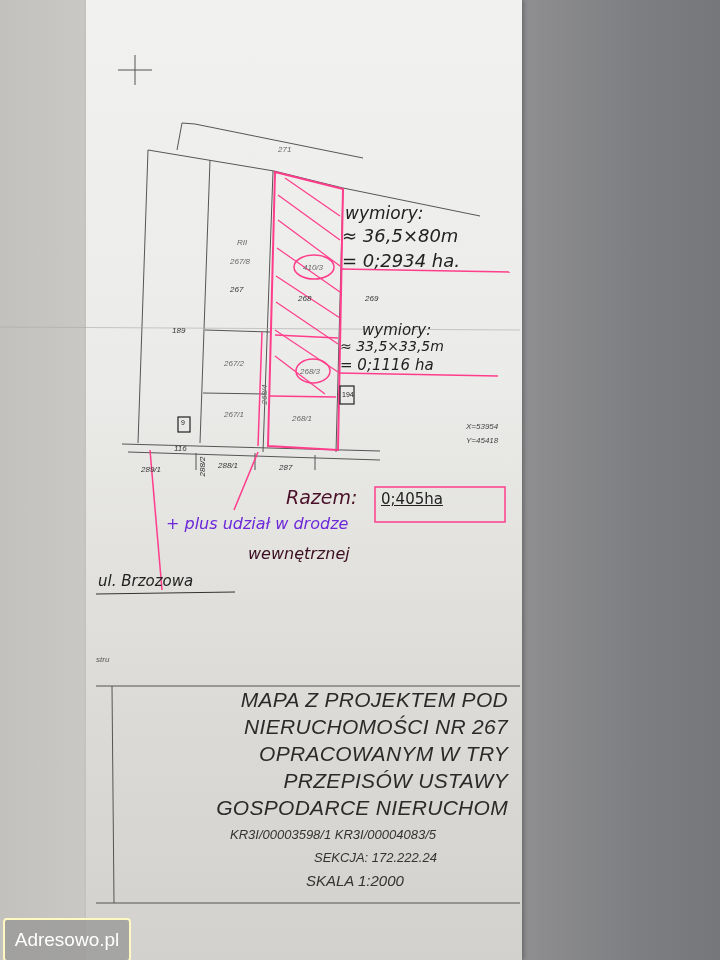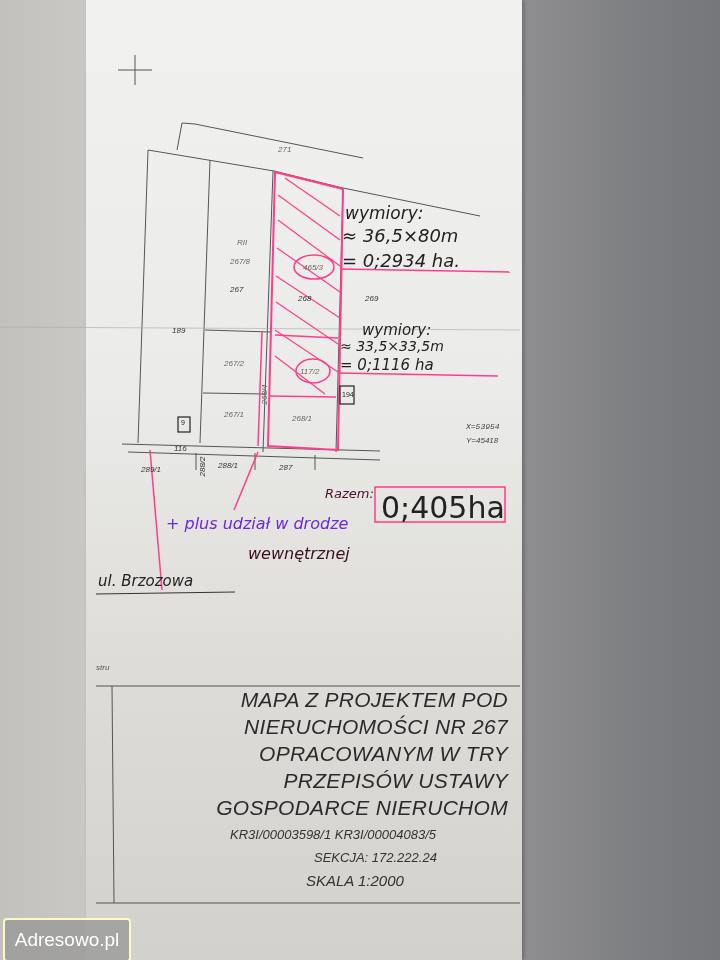--- a/index.html
+++ b/index.html
@@ -80,48 +80,48 @@
 
   <line x1="96" y1="686" x2="520" y2="686" stroke="#555" stroke-width="1"></line>
   <line x1="96" y1="903" x2="520" y2="903" stroke="#555" stroke-width="1"></line>
   <line x1="112" y1="686" x2="114" y2="903" stroke="#555" stroke-width="1"></line>
 </svg>
 
 <span class="lbl" style="left:278px;top:145px;">271</span>
 <span class="lbl" style="left:237px;top:238px;">RII</span>
 <span class="lbl" style="left:230px;top:257px;">267/8</span>
 <span class="lbl" style="left:230px;top:285px;color:#333;">267</span>
-<span class="lbl" style="left:303px;top:263px;">465/3</span>
+<span class="lbl" style="left:303px;top:263px;">410/3</span>
 <span class="lbl" style="left:298px;top:294px;color:#333;">268</span>
 <span class="lbl" style="left:365px;top:294px;color:#333;">269</span>
 <span class="lbl" style="left:172px;top:326px;color:#333;">189</span>
 <span class="lbl" style="left:224px;top:359px;">267/2</span>
-<span class="lbl" style="left:300px;top:367px;">117/2</span>
+<span class="lbl" style="left:300px;top:367px;">268/3</span>
 <span class="lbl" style="left:224px;top:410px;">267/1</span>
 <span class="lbl" style="left:292px;top:414px;">268/1</span>
 <span class="lbl" style="left:254px;top:390px;transform:rotate(-90deg);">268/4</span>
 <span class="lbl" style="left:342px;top:391px;color:#222;font-style:normal;font-size:7px;">194</span>
 <span class="lbl" style="left:181px;top:419px;color:#222;font-style:normal;font-size:7px;">9</span>
 <span class="lbl" style="left:174px;top:444px;color:#333;">116</span>
 <span class="lbl" style="left:141px;top:465px;color:#333;">289/1</span>
 <span class="lbl" style="left:192px;top:462px;color:#333;transform:rotate(-90deg);">288/2</span>
 <span class="lbl" style="left:218px;top:461px;color:#333;">288/1</span>
 <span class="lbl" style="left:264px;top:463px;color:#333;margin-left:15px;">287</span>
-<span class="lbl" style="left:466px;top:422px;color:#444;font-family:Liberation Mono, monospace;">X=53954</span>
+<span class="lbl" style="left:466px;top:422px;color:#444;">X=53954</span>
 <span class="lbl" style="left:466px;top:436px;color:#444;">Y=45418</span>
-<span class="lbl" style="left:96px;top:655px;color:#555;margin-top:8px;">stru</span>
+<span class="lbl" style="left:96px;top:655px;color:#555;">stru</span>
 
 <span class="hw" style="left:345px;top:203px;font-size:17px;">wymiory:</span>
 <span class="hw" style="left:342px;top:225px;font-size:18px;">≈ 36,5×80m</span>
 <span class="hw" style="left:342px;top:250px;font-size:18px;">= 0;2934 ha.</span>
 <span class="hw" style="left:362px;top:321px;font-size:15px;">wymiory:</span>
 <span class="hw" style="left:340px;top:338px;font-size:14px;">≈ 33,5×33,5m</span>
 <span class="hw" style="left:340px;top:356px;font-size:15px;">= 0;1116 ha</span>
-<span class="hw pink" style="left:286px;top:486px;font-size:13px;color:#4a1028;margin-left:39px;">Razem:</span>
-<span class="hw" style="left:381px;top:490px;font-size:30px;font-style:normal;">0;405ha</span>
+<span class="hw pink" style="left:286px;top:486px;font-size:19px;color:#4a1028;">Razem:</span>
+<span class="hw" style="left:381px;top:490px;font-size:15px;font-style:normal;text-decoration:underline;">0;405ha</span>
 <span class="hw" style="left:166px;top:514px;font-size:16px;color:#6d28d9;">+ plus udział w drodze</span>
 <span class="hw" style="left:248px;top:544px;font-size:16px;color:#3a0e22;">wewnętrznej</span>
 <span class="hw" style="left:98px;top:572px;font-size:15px;">ul. Brzozowa</span>
 
 <div class="title-block">
   <div class="tline" style="top:0px;">MAPA Z PROJEKTEM POD</div>
   <div class="tline" style="top:27px;">NIERUCHOMOŚCI NR 267</div>
   <div class="tline" style="top:81px;">PRZEPISÓW USTAWY</div>
   <div class="tline" style="top:54px;">OPRACOWANYM W TRY</div>
   <div class="tline" style="top:108px;">GOSPODARCE NIERUCHOM</div>

